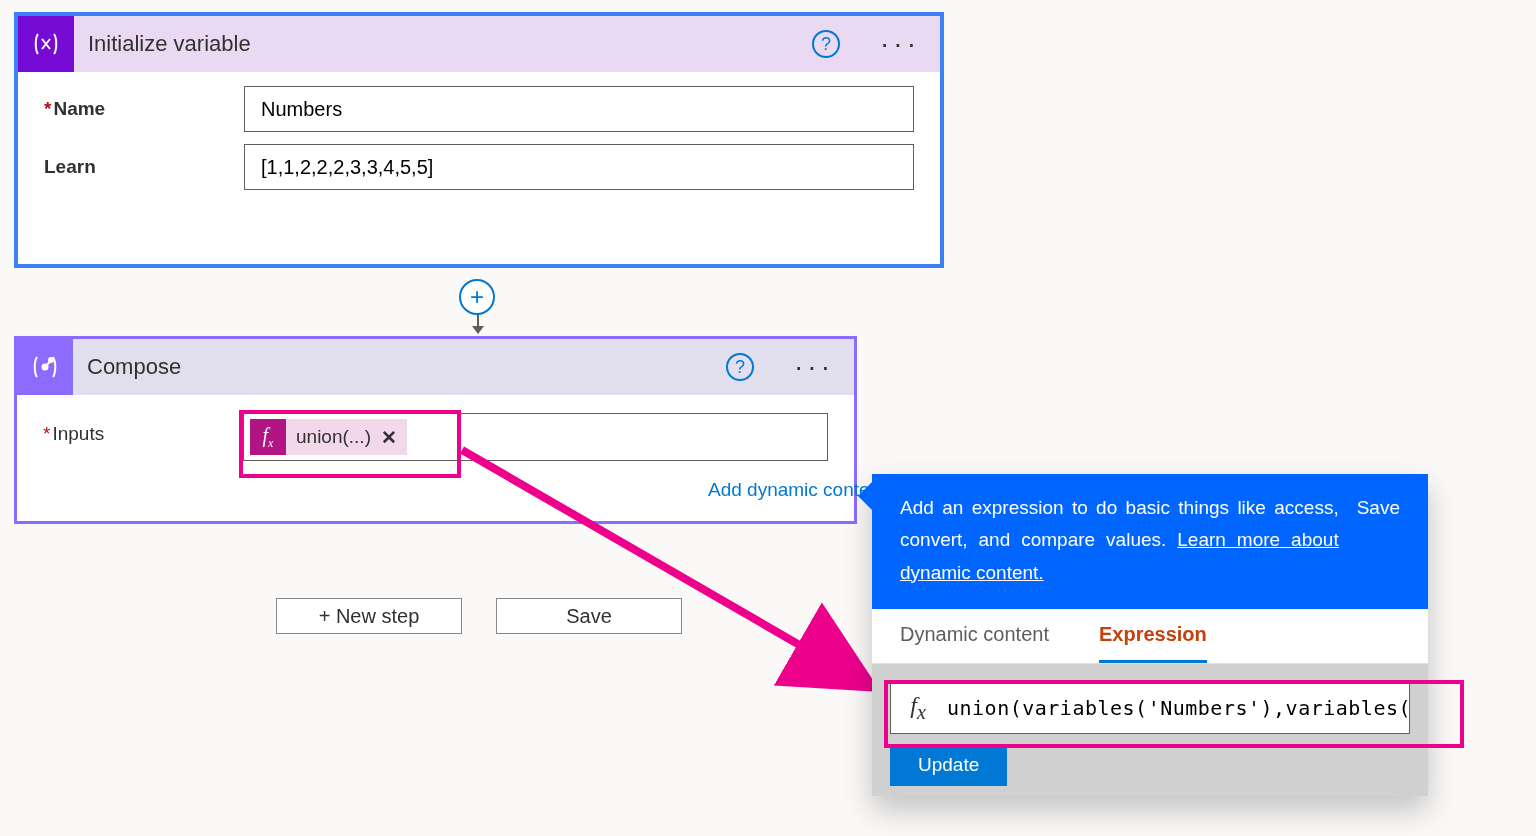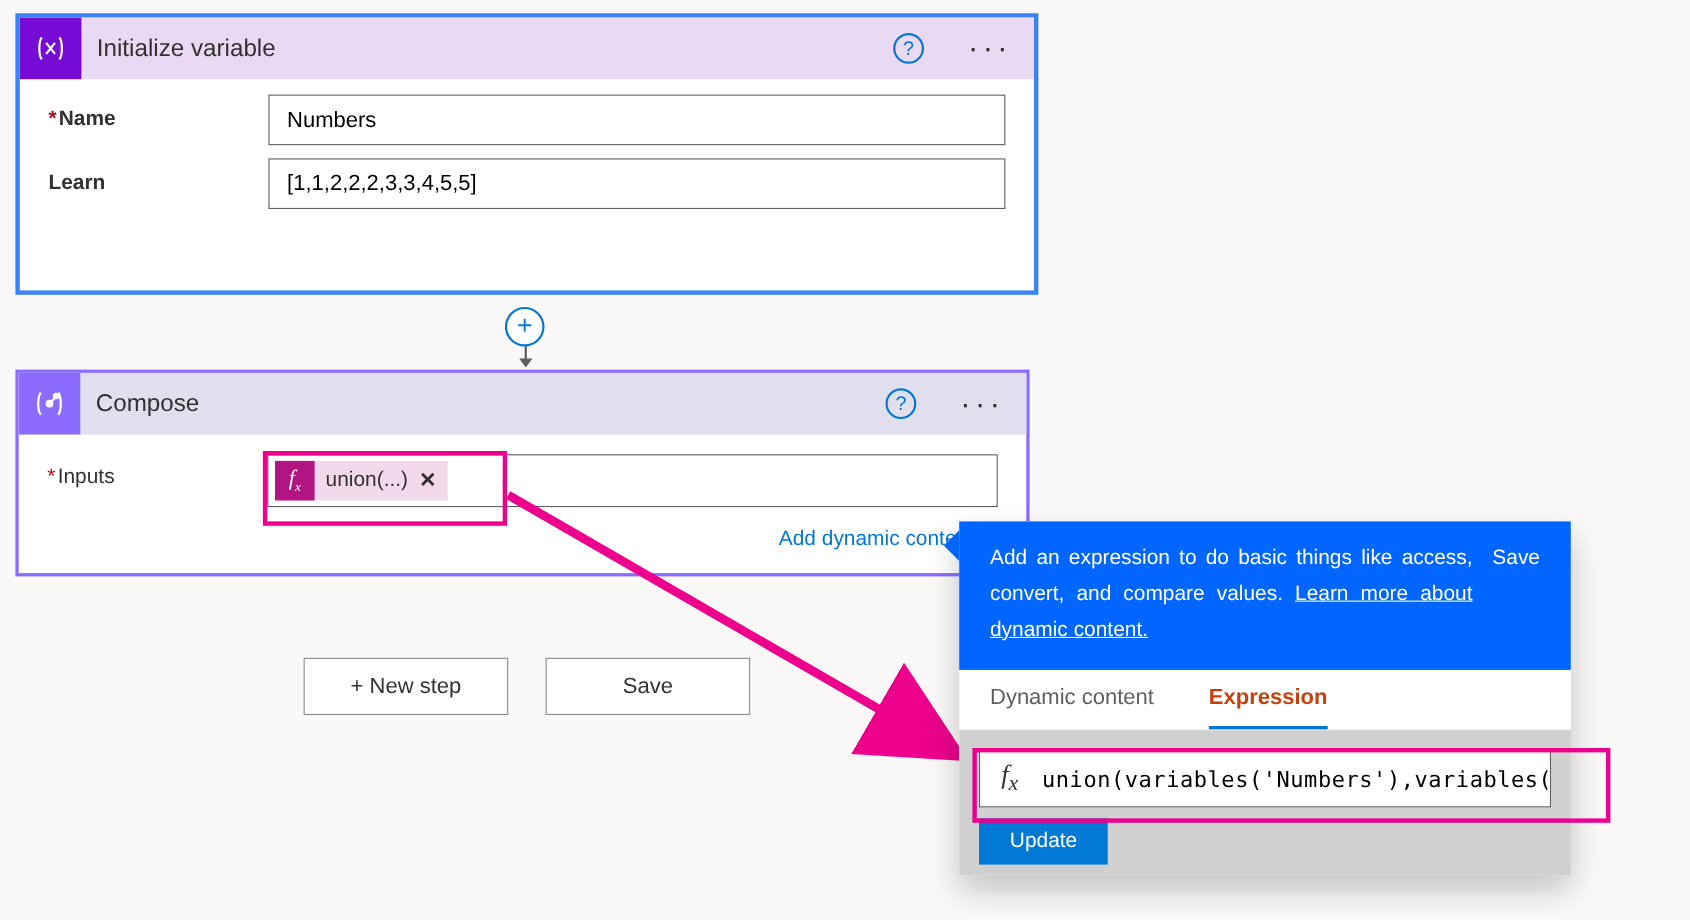--- a/index.html
+++ b/index.html
@@ -99,21 +99,21 @@
   .arrow-down {
     position: absolute;
     left: 471px; top: 314px;
     z-index: 2;
   }
   .arrow-down svg { width: 14px; height: 22px; }
 
   
   .card2 {
     left: 14px; top: 336px;
-    width: 922px; height: 188px;
+    width: 843px; height: 188px;
     border: 3px solid #8c6cff;
   }
   .inputs-row { display: flex; align-items: flex-start; padding: 18px 26px 2px 26px; }
   .inputs-label { width: 200px; font-size: 19px; padding-top: 10px; }
   .inputs-box {
     flex: 1; min-height: 48px;
     border: 1px solid #605e5c;
     padding: 4px 6px;
     display: flex; align-items: center;
     position: relative;
@@ -144,21 +144,21 @@
   .dyn-link {
     position: absolute;
     left: 708px; top: 479px;
     color: #0078d4; font-size: 19px;
     cursor: pointer;
   }
 
   
   .btn {
     position: absolute;
-    width: 186px; height: 52px;
+    width: 186px; height: 36px;
     border: 1px solid #8a8886;
     background: #fff;
     font-size: 20px; color: #323130;
     display: flex; align-items: center; justify-content: center;
     cursor: pointer;
   }
   .btn-new { left: 276px; top: 598px; }
   .btn-save { left: 496px; top: 598px; }
 
   

